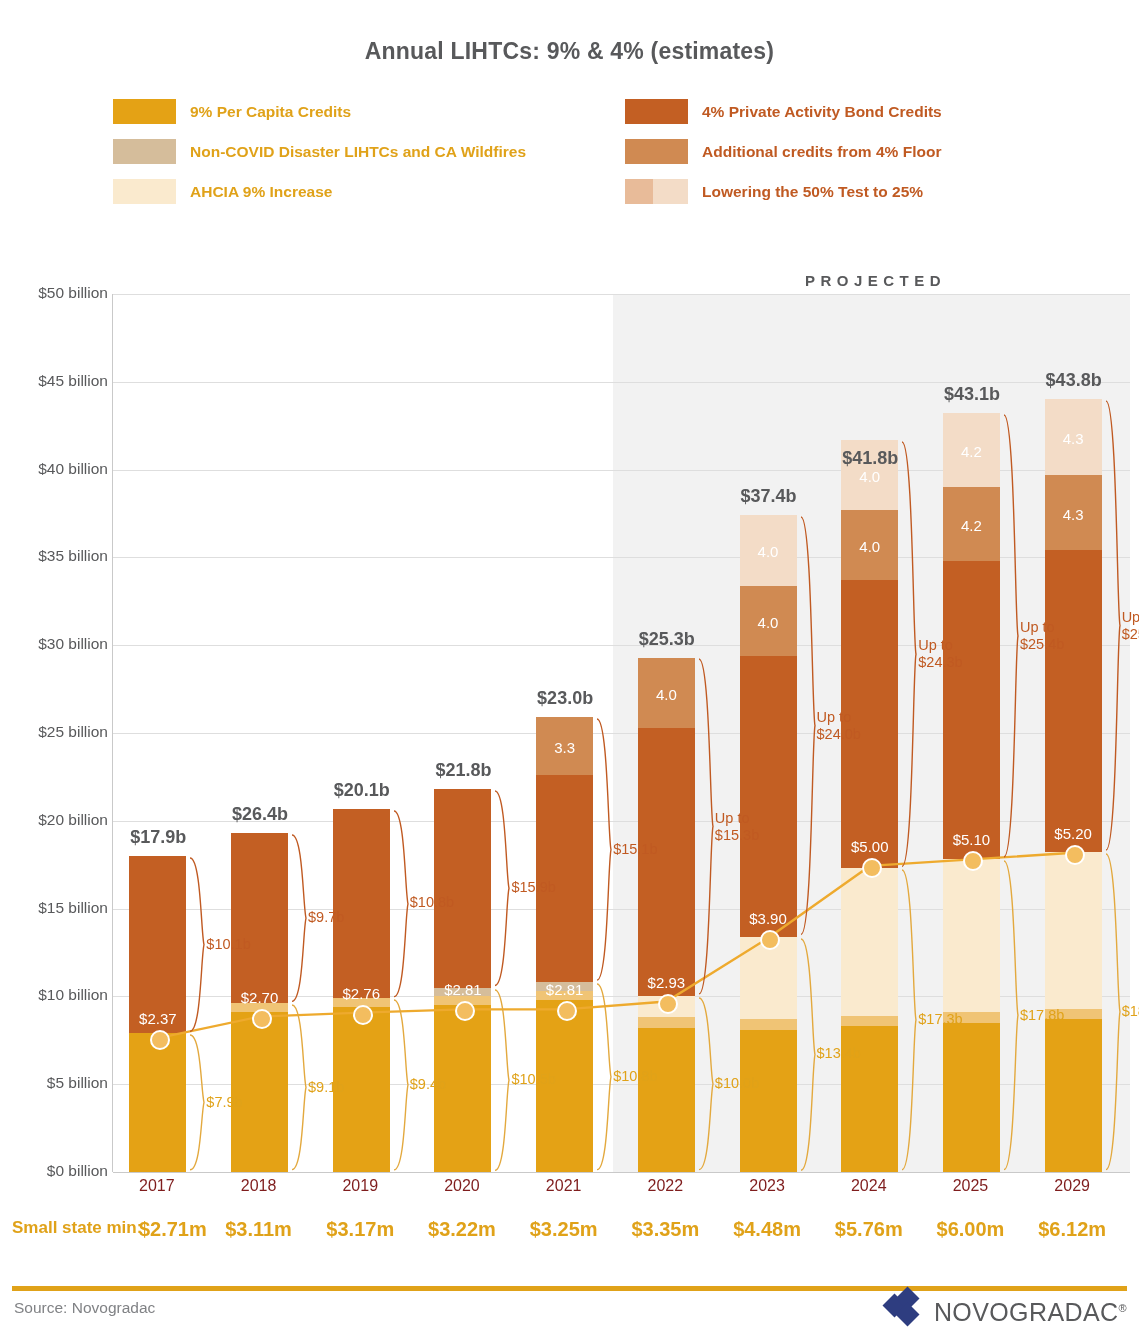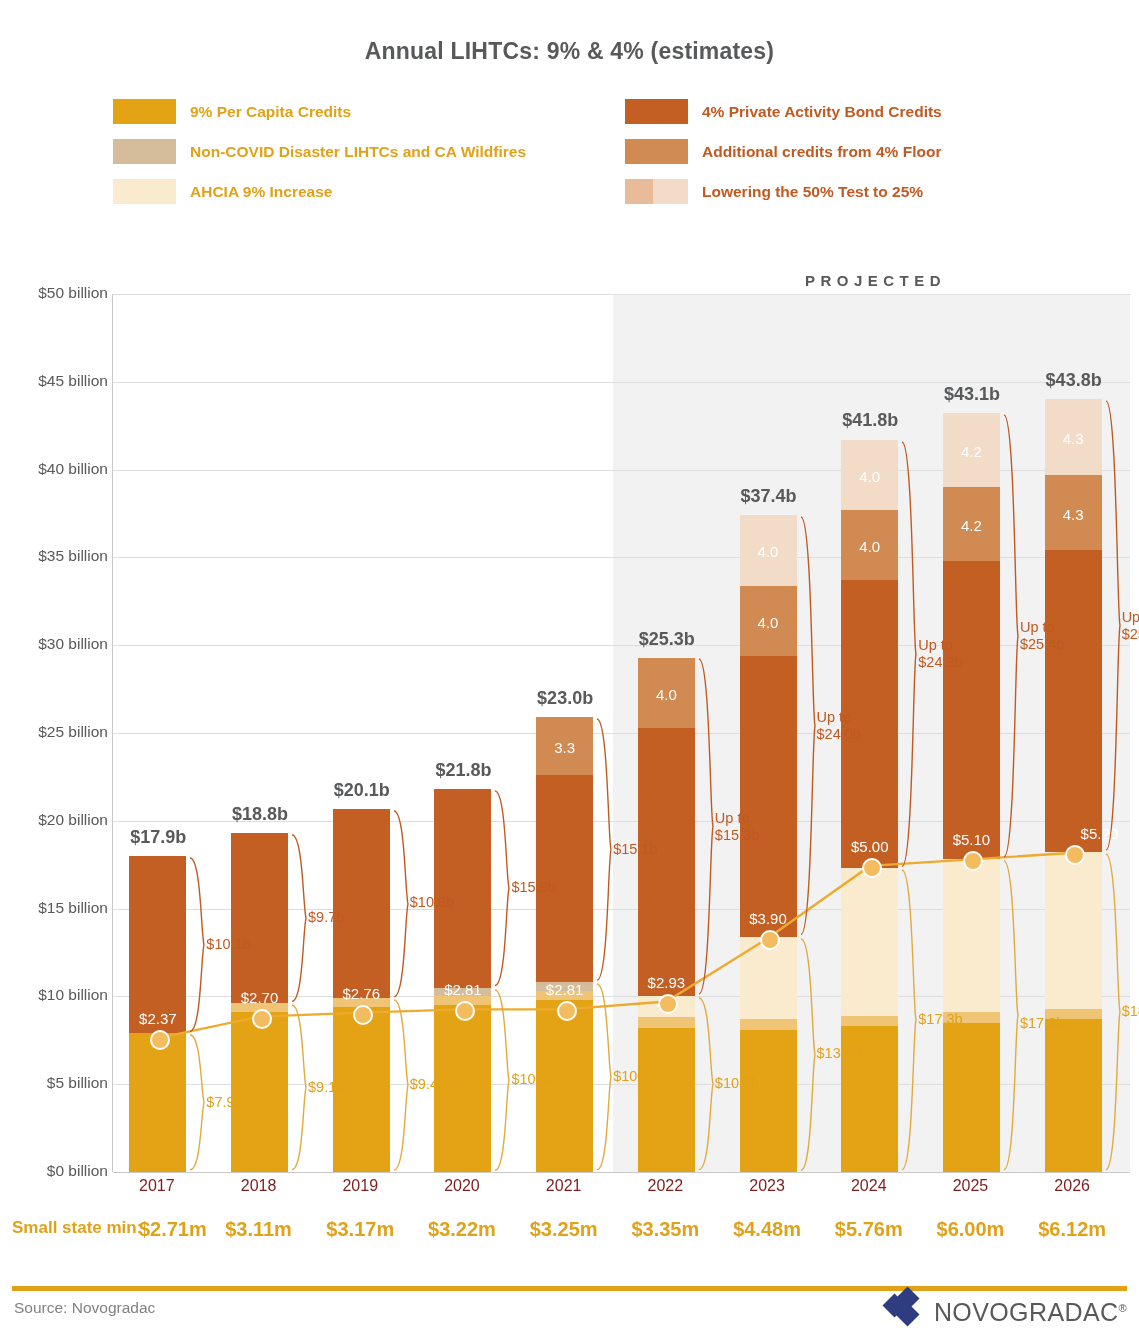--- a/index.html
+++ b/index.html
@@ -169,21 +169,21 @@
           <div class="seg" style="background: rgb(195, 95, 35); height: 177.356px;"></div>
           <div class="seg" style="background: rgb(228, 162, 21); height: 138.724px;"></div>
           <div class="bar-total" style="bottom: 324.08px;">$17.9b</div>
         </div>
       </div>
       <div class="bar-group" style="left: 118.05px; width: 57px; height: 878px;">
         <div class="bar">
           <div class="seg" style="background: rgb(195, 95, 35); height: 170.332px;"></div>
           <div class="seg" style="background: rgb(240, 196, 117); height: 8.78px;"></div>
           <div class="seg" style="background: rgb(228, 162, 21); height: 159.796px;"></div>
-          <div class="bar-total" style="bottom: 346.908px;">$18.8b</div>
+          <div class="bar-total" style="bottom: 346.908px;">$26.4b</div>
         </div>
       </div>
       <div class="bar-group" style="left: 219.75px; width: 57px; height: 738px;">
         <div class="bar">
           <div class="seg" style="background: rgb(195, 95, 35); height: 189.648px;"></div>
           <div class="seg" style="background: rgb(240, 196, 117); height: 8.78px;"></div>
           <div class="seg" style="background: rgb(228, 162, 21); height: 165.064px;"></div>
           <div class="bar-total" style="bottom: 371.492px;">$20.1b</div>
         </div>
       </div>
@@ -234,21 +234,21 @@
       <div class="bar-group" style="left: 728.25px; width: 57px; height: 878px;">
         <div class="bar">
           <div class="seg" style="background: rgb(243, 220, 199); height: 70.24px;"></div>
           <div class="seg" style="background: rgb(208, 138, 82); height: 70.24px;"></div>
           <div class="seg" style="background: rgb(195, 95, 35); height: 287.984px;"></div>
           <div class="seg" style="background: rgb(250, 234, 206); height: 147.504px;"></div>
           <div class="seg" style="background: rgb(240, 196, 117); height: 10.536px;"></div>
           <div class="seg" style="background: rgb(228, 162, 21); height: 145.748px;"></div>
           <div class="inline-val" style="left: -11px; width: 79px; bottom: 616.892px;">4.0</div>
           <div class="inline-val" style="left: -11px; width: 79px; bottom: 687.132px;">4.0</div>
-          <div class="bar-total" style="bottom: 741px;">$41.8b</div>
+          <div class="bar-total" style="bottom: 703px;">$41.8b</div>
         </div>
       </div>
       <div class="bar-group" style="left: 829.95px; width: 57px; height: 878px;">
         <div class="bar">
           <div class="seg" style="background: rgb(243, 220, 199); height: 73.752px;"></div>
           <div class="seg" style="background: rgb(208, 138, 82); height: 73.752px;"></div>
           <div class="seg" style="background: rgb(195, 95, 35); height: 298.52px;"></div>
           <div class="seg" style="background: rgb(250, 234, 206); height: 152.772px;"></div>
           <div class="seg" style="background: rgb(240, 196, 117); height: 10.536px;"></div>
           <div class="seg" style="background: rgb(228, 162, 21); height: 149.26px;"></div>
@@ -287,21 +287,21 @@
       <div style="position: absolute; width: 90px; text-align: center; color: rgb(255, 255, 255); font-size: 15px; left: 406.65px; top: 687.372px;">$2.81</div>
       <div style="position: absolute; width: 16px; height: 16px; border-radius: 50%; background: rgb(243, 189, 95); border: 2.5px solid rgb(255, 255, 255); left: 545.35px; top: 699.512px;"></div>
       <div style="position: absolute; width: 90px; text-align: center; color: rgb(255, 255, 255); font-size: 15px; left: 508.35px; top: 679.512px;">$2.93</div>
       <div style="position: absolute; width: 16px; height: 16px; border-radius: 50%; background: rgb(243, 189, 95); border: 2.5px solid rgb(255, 255, 255); left: 647.05px; top: 635.978px;"></div>
       <div style="position: absolute; width: 90px; text-align: center; color: rgb(255, 255, 255); font-size: 15px; left: 610.05px; top: 615.978px;">$3.90</div>
       <div style="position: absolute; width: 16px; height: 16px; border-radius: 50%; background: rgb(243, 189, 95); border: 2.5px solid rgb(255, 255, 255); left: 748.75px; top: 563.929px;"></div>
       <div style="position: absolute; width: 90px; text-align: center; color: rgb(255, 255, 255); font-size: 15px; left: 711.75px; top: 543.929px;">$5.00</div>
       <div style="position: absolute; width: 16px; height: 16px; border-radius: 50%; background: rgb(243, 189, 95); border: 2.5px solid rgb(255, 255, 255); left: 850.45px; top: 557.379px;"></div>
       <div style="position: absolute; width: 90px; text-align: center; color: rgb(255, 255, 255); font-size: 15px; left: 813.45px; top: 537.379px;">$5.10</div>
       <div style="position: absolute; width: 16px; height: 16px; border-radius: 50%; background: rgb(243, 189, 95); border: 2.5px solid rgb(255, 255, 255); left: 952.15px; top: 550.829px;"></div>
-      <div style="position: absolute; width: 90px; text-align: right; color: rgb(255, 255, 255); font-size: 15px; left: 915.15px; top: 530.829px;">$5.20</div>
+      <div style="position: absolute; width: 90px; text-align: center; color: rgb(255, 255, 255); font-size: 15px; left: 915.15px; top: 530.829px;">$5.20</div>
     </div>
   <div id="brackets">
       <div class="bracket" style="left: 76.35px; top: 739.276px;">
         <svg width="19" height="138.72399999999993">
           <path d="M1,2 C12,2 12,57.361999999999966 15,69.36199999999997 C12,81.36199999999997 12,136.72399999999993 1,136.72399999999993" fill="none" stroke="#e3a93e" stroke-width="1.4"></path>
         </svg>
       </div>
       <div class="bracket-text bk-gold" style="left: 93.35px; top: 799.638px;">
         <div>$7.9b</div>
       </div>
@@ -426,21 +426,21 @@
       </div>
       <div class="bracket-text bk-rust" style="left: 805.25px; top: 342.98px;">
         <div>Up to</div>
         <div>$24.3b</div>
       </div>
       <div class="bracket" style="left: 889.95px; top: 565.432px;">
         <svg width="19" height="312.568">
           <path d="M1,2 C12,2 12,144.284 15,156.284 C12,168.284 12,310.568 1,310.568" fill="none" stroke="#e3a93e" stroke-width="1.4"></path>
         </svg>
       </div>
-      <div class="bracket-text bk-gold" style="left: 906.95px; top: 712.716px; margin-top: 8px;">
+      <div class="bracket-text bk-gold" style="left: 906.95px; top: 712.716px;">
         <div>$17.8b</div>
       </div>
       <div class="bracket" style="left: 889.95px; top: 119.408px;">
         <svg width="19" height="446.0240000000001">
           <path d="M1,2 C12,2 12,211.01200000000006 15,223.01200000000006 C12,235.01200000000006 12,444.0240000000001 1,444.0240000000001" fill="none" stroke="#c05a22" stroke-width="1.4"></path>
         </svg>
       </div>
       <div class="bracket-text bk-rust" style="left: 906.95px; top: 325.42px;">
         <div>Up to</div>
         <div>$25.4b</div>
@@ -481,21 +481,21 @@
 <div id="xaxis">
     <div class="xtick" style="left: -6.15px;">2017</div>
     <div class="xtick" style="left: 95.55px;">2018</div>
     <div class="xtick" style="left: 197.25px;">2019</div>
     <div class="xtick" style="left: 298.95px;">2020</div>
     <div class="xtick" style="left: 400.65px;">2021</div>
     <div class="xtick" style="left: 502.35px; text-align: center;">2022</div>
     <div class="xtick" style="left: 604.05px;">2023</div>
     <div class="xtick" style="left: 705.75px;">2024</div>
     <div class="xtick" style="left: 807.45px;">2025</div>
-    <div class="xtick" style="left: 909.15px;">2026</div>
+    <div class="xtick" style="left: 909.15px;">2029</div>
   </div>
 <div id="smallstate">
   <div id="ss-caption">Small state min:</div>
 <div class="ss-val" style="left: 121.85px;">$2.71m</div>
     <div class="ss-val" style="left: 207.55px;">$3.11m</div>
     <div class="ss-val" style="left: 309.25px;">$3.17m</div>
     <div class="ss-val" style="left: 410.95px;">$3.22m</div>
     <div class="ss-val" style="left: 512.65px;">$3.25m</div>
     <div class="ss-val" style="left: 614.35px;">$3.35m</div>
     <div class="ss-val" style="left: 716.05px;">$4.48m</div>

